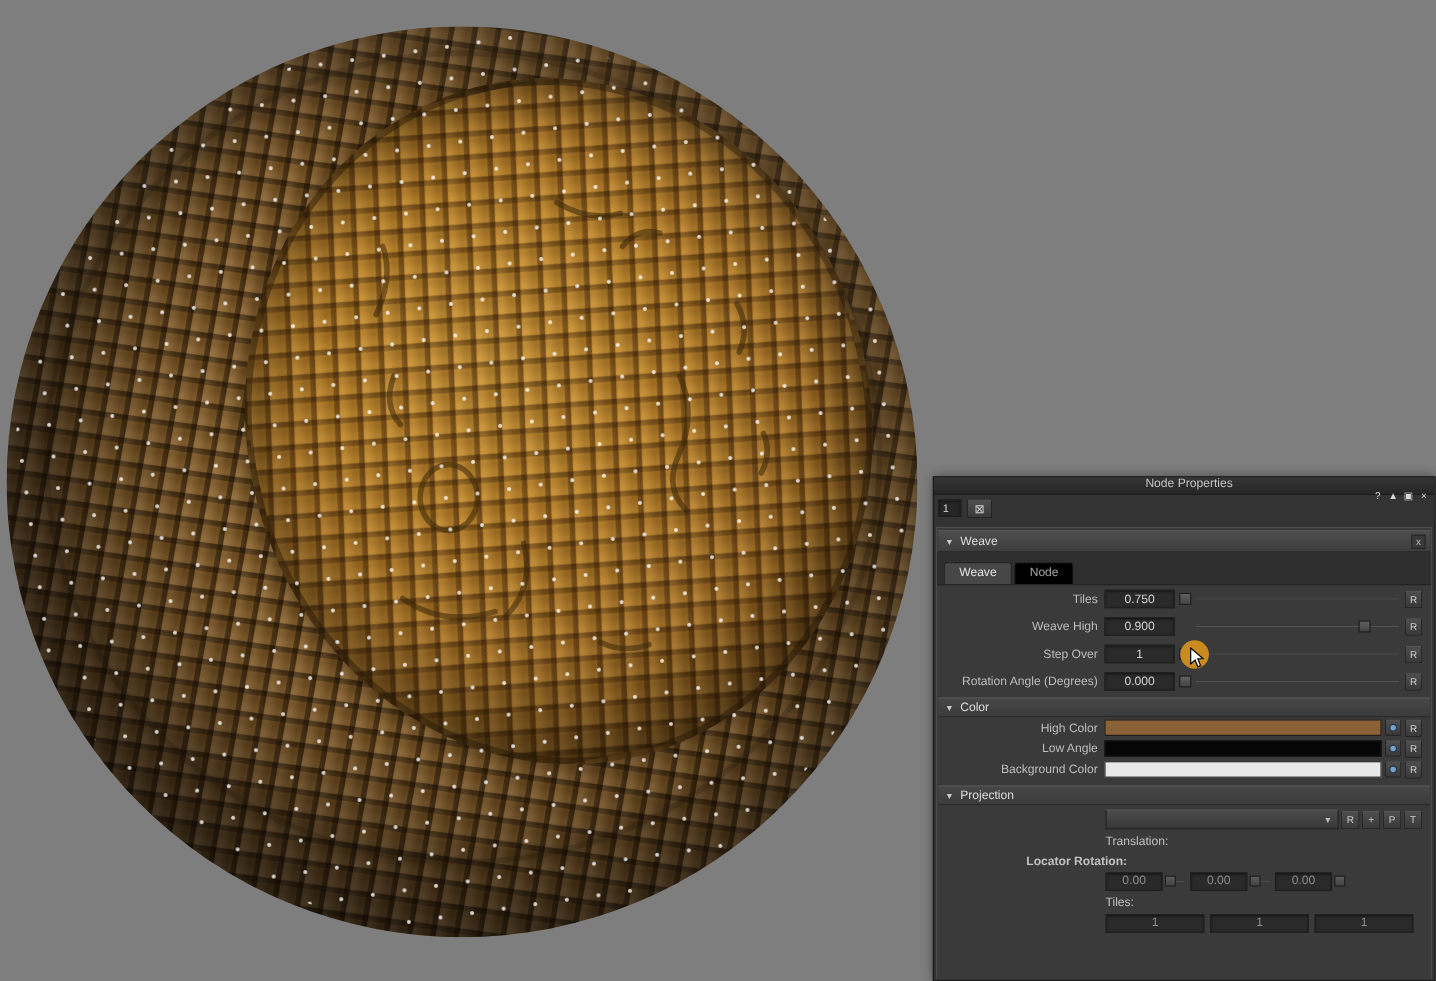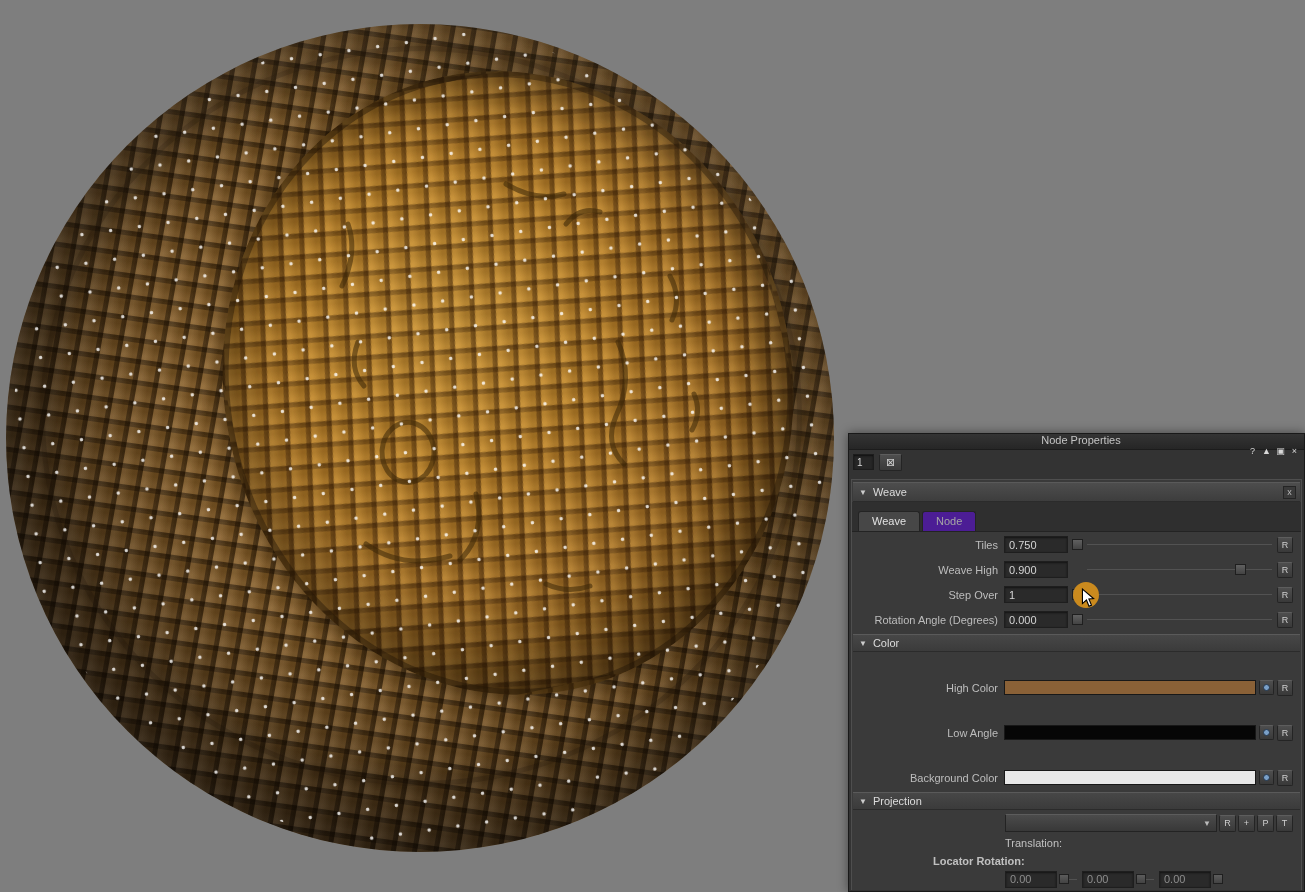--- a/index.html
+++ b/index.html
@@ -66,38 +66,38 @@
   .sec-header { height:20px; display:flex; align-items:center; gap:6px; padding-left:6px;
     background:linear-gradient(#4d4d4d,#3d3d3d); border-top:1px solid #5a5a5a; border-bottom:1px solid #2b2b2b;
     color:#dcdcdc; margin:2px 1px 0 1px; }
   .sec-header.sub { height:18px; background:linear-gradient(#474747,#3b3b3b); margin-top:2px; }
   .tri { font-size:8px; color:#cccccc; }
   .hdr-close { margin-left:auto; margin-right:4px; width:13px; height:13px; line-height:11px;
     background:#3a3a3a; border:1px solid #242424; color:#bbbbbb; font-size:9px; text-align:center; }
 
   .tabs { height:30px; background:#2f2f2f; border-bottom:1px solid #232323;
     display:flex; align-items:flex-end; padding:0 0 0 6px; }
-  .tab { padding:3px 13px 4px 13px; font-size:11px; color:#a5a5a5; background:#4c1d95;
+  .tab { padding:3px 13px 4px 13px; font-size:11px; color:#a5a5a5; background:#000000;
     border:1px solid #242424; border-bottom:none; margin-right:2px; border-radius:3px 3px 0 0; cursor:default; }
   .tab.active { background:#474747; color:#e2e2e2; }
 
   .frow { display:flex; align-items:center; height:25px; padding:0 8px 0 2px; }
   .flabel { width:150px; text-align:right; padding-right:6px; color:#bdbdbd;
     white-space:nowrap; overflow:visible; flex:none; }
   .field { background:#2a2a2a; border:1px solid #1e1e1e; box-shadow:inset 0 1px 2px rgba(0,0,0,.55);
-    color:#d4d4d4; font-size:11px; padding:0 4px; height:17px; font-family:inherit; }
+    color:#d4d4d4; font-size:11px; padding:0 4px; height:17px; font-family:inherit;text-align:center; }
   .fval { width:64px; flex:none; }
   .strip { flex:1; height:17px; position:relative; margin:0 4px; }
   .groove { position:absolute; left:15px; right:1px; top:8px; height:1px;
     background:#242424; border-bottom:1px solid #525252; }
   .handle { position:absolute; top:3px; width:11px; height:11px;
     background:linear-gradient(#606060,#434343); border:1px solid #1f1f1f; }
   .rbtn { width:16px; height:16px; flex:none; }
 
-  .crow { display:flex; align-items:center; height:19px; padding:0 8px 0 2px;margin-top:26px; }
+  .crow { display:flex; align-items:center; height:19px; padding:0 8px 0 2px; }
   .swatch { flex:1; height:15px; border:1px solid #181818; }
   .pick { width:15px; height:15px; margin-left:3px; flex:none; }
   .pick-dot { width:7px; height:7px; border-radius:50%; background:#7aa0c8; border:1px solid #23364d; display:block; }
   .crow .rbtn { margin-left:3px; }
 
   .proj { position:relative; padding-left:153px; padding-right:8px; }
   .drow { display:flex; gap:2px; margin-top:4px; height:18px; align-items:center; }
   .dropdown { width:212px; height:18px; background:linear-gradient(#4b4b4b,#383838);
     border:1px solid #232323; border-top-color:#5c5c5c; display:flex; align-items:center;
     justify-content:space-between; padding:0 5px; color:#cccccc; font-size:10px; cursor:default; }

